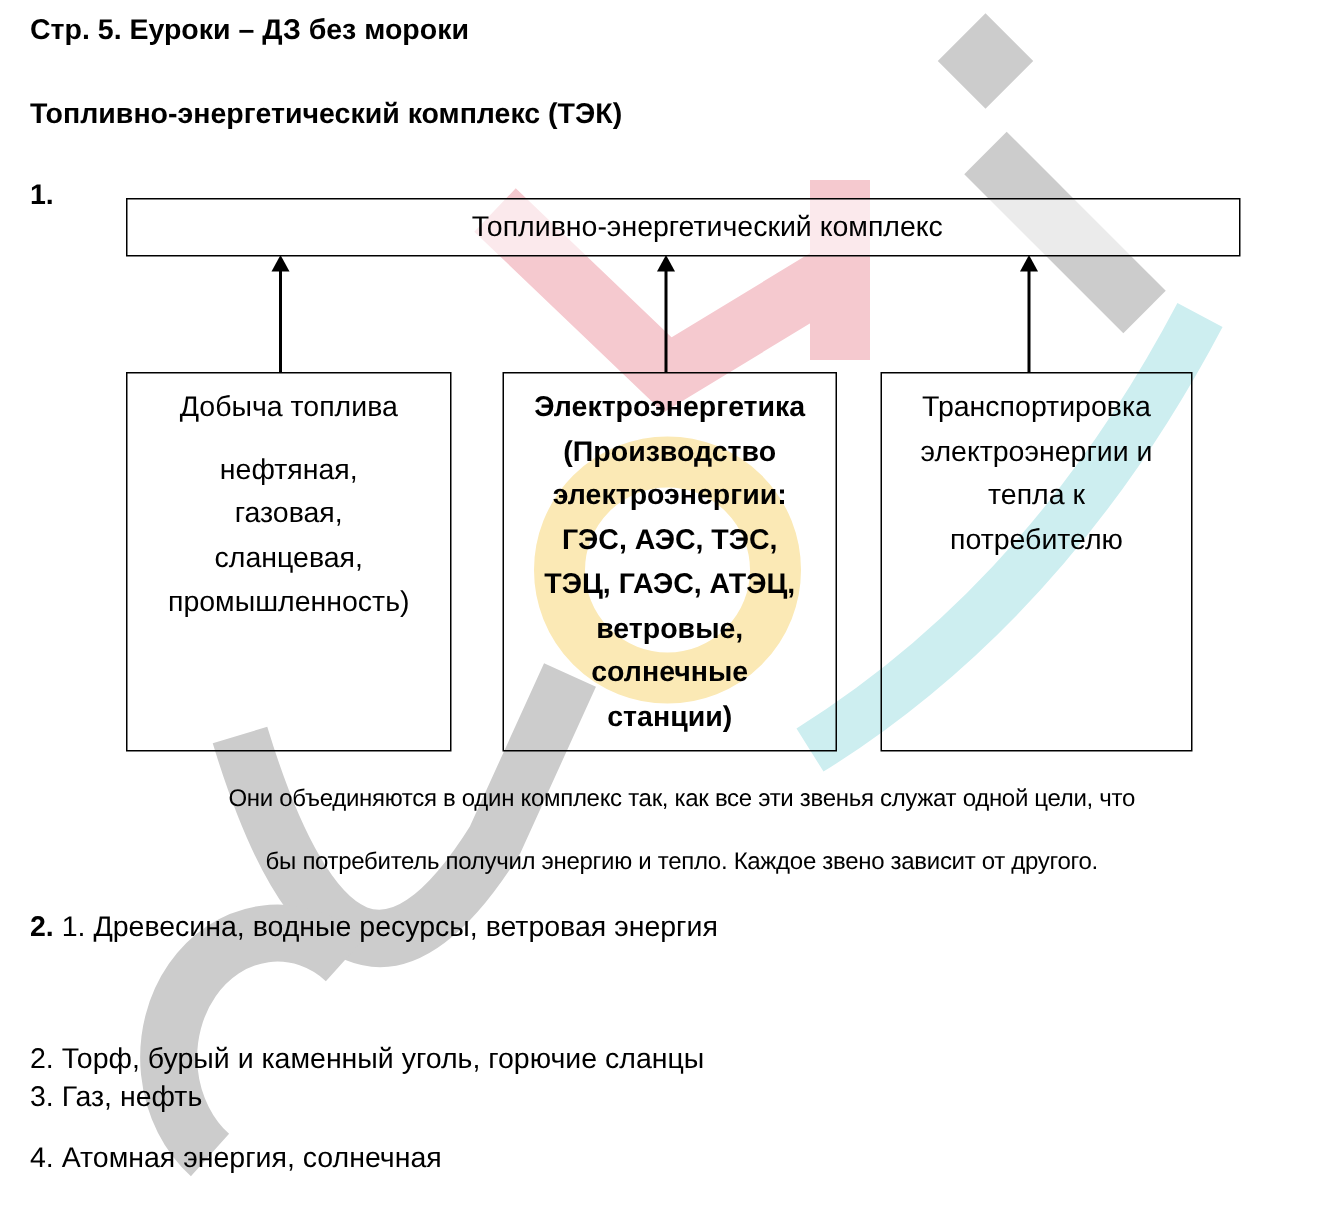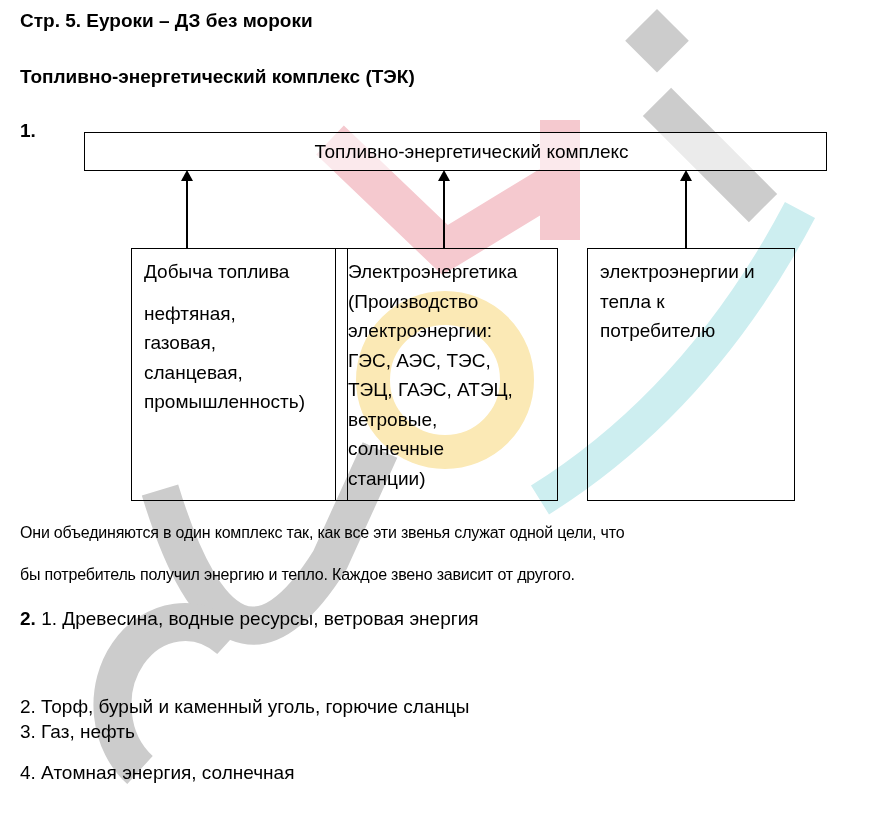--- a/index.html
+++ b/index.html
@@ -1,37 +1,37 @@
 <!DOCTYPE html>
 <html><head>
 <meta charset="utf-8">
 <style>
   html, body { margin: 0; padding: 0; background: #ffffff; }
   body {
     width: 889px; height: 818px; position: relative; overflow: hidden;
     font-family: "Liberation Sans", sans-serif; color: #000;
   }
   .wm { position: absolute; pointer-events: none; z-index: 0; }
-  .layer { position: absolute; z-index: 1; }
+  .layer { position: absolute; z-index: 1; text-align: center; }
   .h1 { left: 20px; top: 10px; font-size: 19px; font-weight: bold; }
   .h2 { left: 20px; top: 66px; font-size: 19px; font-weight: bold; }
   .num1 { left: 20px; top: 120px; font-size: 19px; font-weight: bold; }
   .topbox {
     left: 84px; top: 132px; width: 709px; height: 37px;
     border: 1.5px solid #000; background: rgba(255,255,255,0.6);
     display: flex; align-items: center; justify-content: center;
     font-size: 19px;
     padding-left: 32px;
   }
   .box {
     top: 248px; height: 253px; border: 1.5px solid #000;
     font-size: 19px; line-height: 29.5px; padding: 8px 12px; box-sizing: border-box;
   }
-  .box1 { left: 84px; width: 217px; margin-left: 47px; }
-  .box2 { left: 335px; width: 223px; }
+  .box1 { left: 84px; width: 217px; }
+  .box2 { left: 335px; width: 223px; font-weight: bold; }
   .box3 { left: 587px; width: 208px; }
   .box1 .gap { height: 12px; }
   .arrow { position: absolute; z-index: 1; width: 2px; background: #000; }
   .arrow::before {
     content: ""; position: absolute; top: -10px; left: -5px;
     border-left: 6px solid transparent; border-right: 6px solid transparent;
     border-bottom: 11px solid #000;
   }
   .para { left: 20px; top: 512px; width: 869px; font-size: 16px; line-height: 42px; letter-spacing: -0.2px; }
   .ans { left: 20px; font-size: 19px; }
@@ -81,20 +81,21 @@
   <div>(Производство</div>
   <div>электроэнергии:</div>
   <div>ГЭС, АЭС, ТЭС,</div>
   <div>ТЭЦ, ГАЭС, АТЭЦ,</div>
   <div>ветровые,</div>
   <div>солнечные</div>
   <div>станции)</div>
 </div>
 
 <div class="layer box box3">
+  <div>Транспортировка</div>
   <div>электроэнергии и</div>
   <div>тепла к</div>
   <div>потребителю</div>
 </div>
 
 <div class="layer para">
   <div>Они объединяются в один комплекс так, как все эти звенья служат одной цели, что</div>
   <div>бы потребитель получил энергию и тепло. Каждое звено зависит от другого.</div>
 </div>
 

